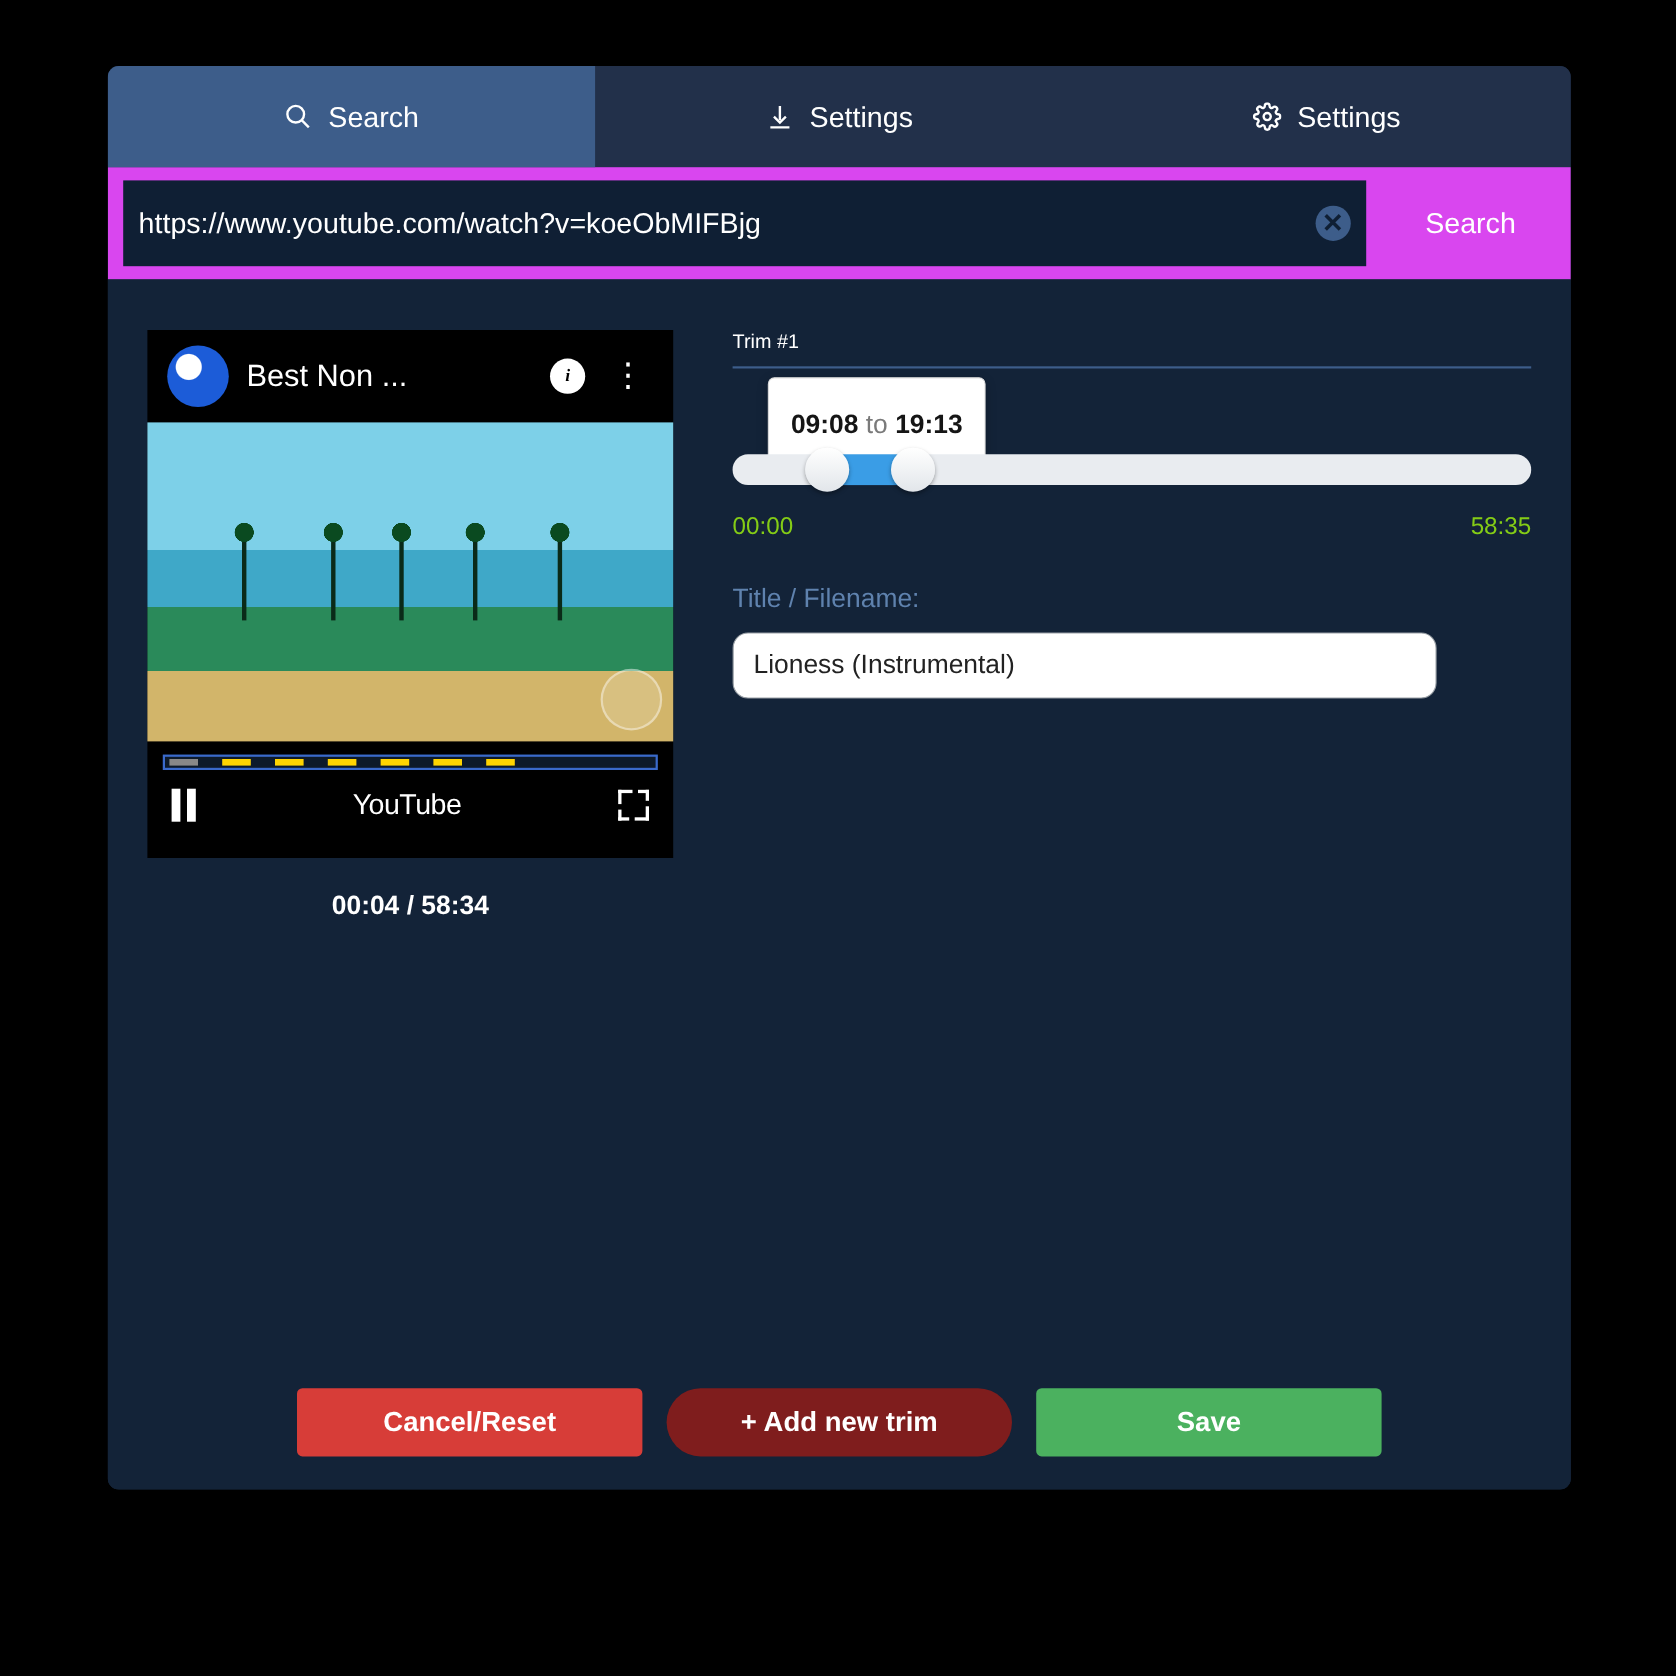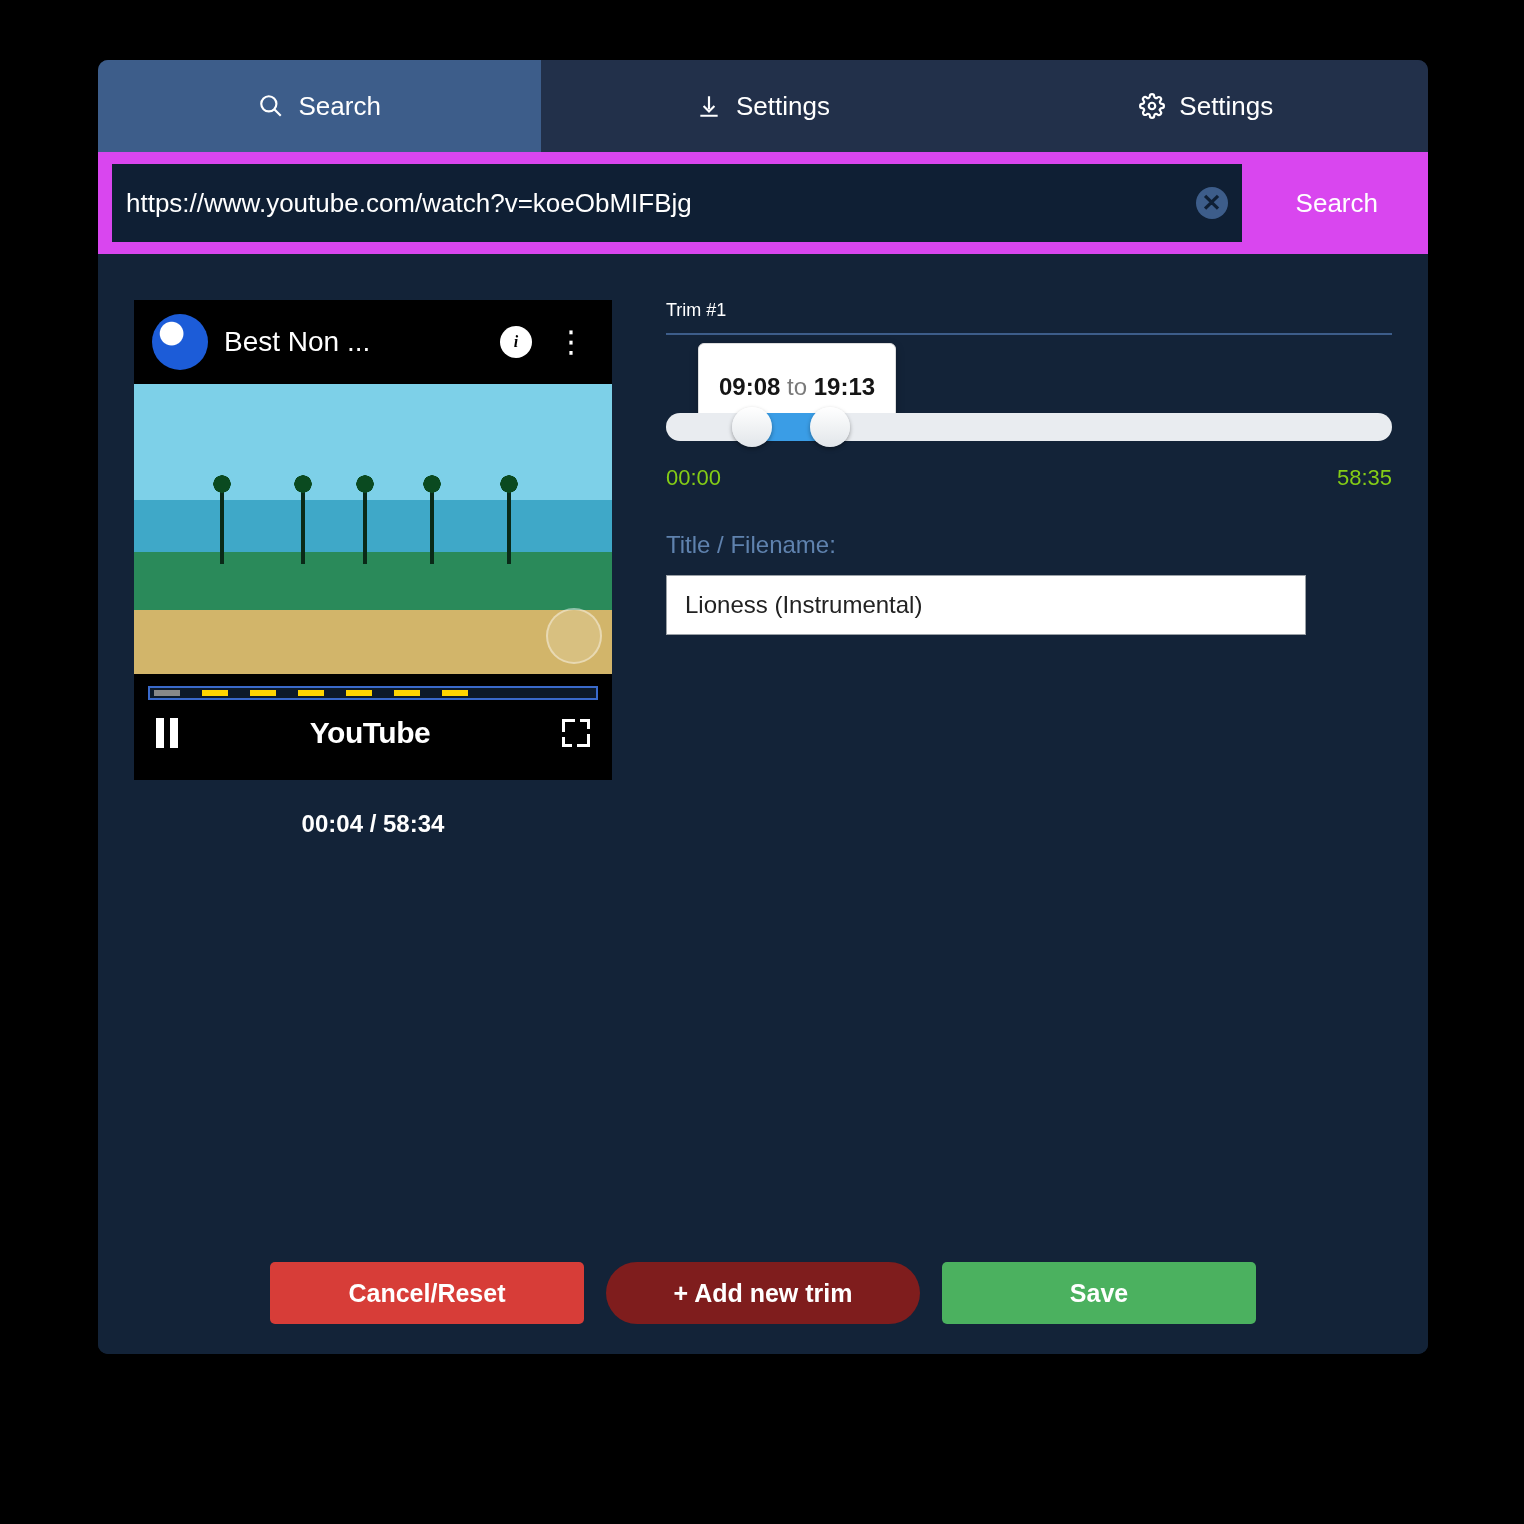--- a/index.html
+++ b/index.html
@@ -130,21 +130,21 @@
   .watermark{position:absolute;right:10px;bottom:10px;width:56px;height:56px;border-radius:50%;background:rgba(255,255,255,.15);border:2px solid rgba(255,255,255,.4);}
   .scrub {
     margin: 12px 14px 0 14px; height: 14px;
     border: 2px solid #3a6acb; background:#0d1a2a;
     display:flex; align-items:center; padding:0 4px; gap:22px;
   }
   .scrub i{display:block;width:26px;height:6px;background:#ffd400;}
   .scrub i:first-child{background:#888;}
   .vid-ctl { display:flex; align-items:center; justify-content:space-between; padding: 16px 22px 14px 22px;}
   .pause{display:flex;gap:6px;} .pause span{width:8px;height:30px;background:#fff;}
-  .yt-brand{font-weight:700;font-size:30px;letter-spacing:-.5px;}
+  .yt-brand{font-weight:400;font-size:26px;letter-spacing:-.5px;}
   .fs{width:28px;height:28px;position:relative;}
   .fs::before,.fs::after{content:"";position:absolute;width:10px;height:10px;border:3px solid #fff;}
   .fs::before{top:0;left:0;border-right:none;border-bottom:none;}
   .fs::after{bottom:0;right:0;border-left:none;border-top:none;}
   .fs i{position:absolute;width:10px;height:10px;border:3px solid #fff;}
   .fs i:first-child{top:0;right:0;border-left:none;border-bottom:none;}
   .fs i:last-child{bottom:0;left:0;border-right:none;border-top:none;}
   .time-under { color:#fff; font-size:24px; text-align:center; margin-top:30px; font-weight:600;}
   .trim { flex: 1; color: #fff; }
   .trim-h { font-size: 18px; font-weight: 400; padding-bottom: 12px; border-bottom: 2px solid #3d5d8a; }
@@ -159,21 +159,21 @@
   .tooltip::after{content:"";position:absolute;bottom:-11px;left:98px;width:0;height:0;border:11px solid transparent;border-top-color:#fff;border-bottom:none;}
   .track {
     height: 28px; border-radius: 14px;
     background: #e9ecf0; position: relative;
   }
   .fill{position:absolute;top:0;bottom:0;left:86px;width:78px;background:#3a9de6;}
   .thumb{position:absolute;top:50%;transform:translate(-50%,-50%);width:40px;height:40px;border-radius:50%;background:linear-gradient(#fff,#e2e6ea);box-shadow:0 2px 4px rgba(0,0,0,.35);cursor:grab;}
   .range-lbls{display:flex;justify-content:space-between;color:#84cc16;font-size:22px;margin-top:24px;}
   .fld-lbl{color:#5f82ae;font-size:24px;margin-top:40px;margin-bottom:16px;}
   .txt{
-    width:640px;height:60px;border:1px solid #9aa0a6;border-radius:0;
+    width:640px;height:60px;border:1px solid #9aa0a6;border-radius:14px;
     background:#fff;color:#222;font-size:24px;padding:0 18px;outline:none;
   }
   .footer{display:flex;justify-content:center;gap:22px;margin-top:auto;padding-top:40px;}
   .btn{height:62px;border-radius:5px;display:flex;align-items:center;justify-content:center;font-size:25px;color:#fff;cursor:pointer;border:none;font-weight:600;}
   .btn.cancel{background:#d73d38;width:314px;}
   .btn.add{background:#7f1d1d;width:314px;border-radius:32px;}
   .btn.save{background:#4bb15f;width:314px;}
 </style>
 </head>
 <body>

